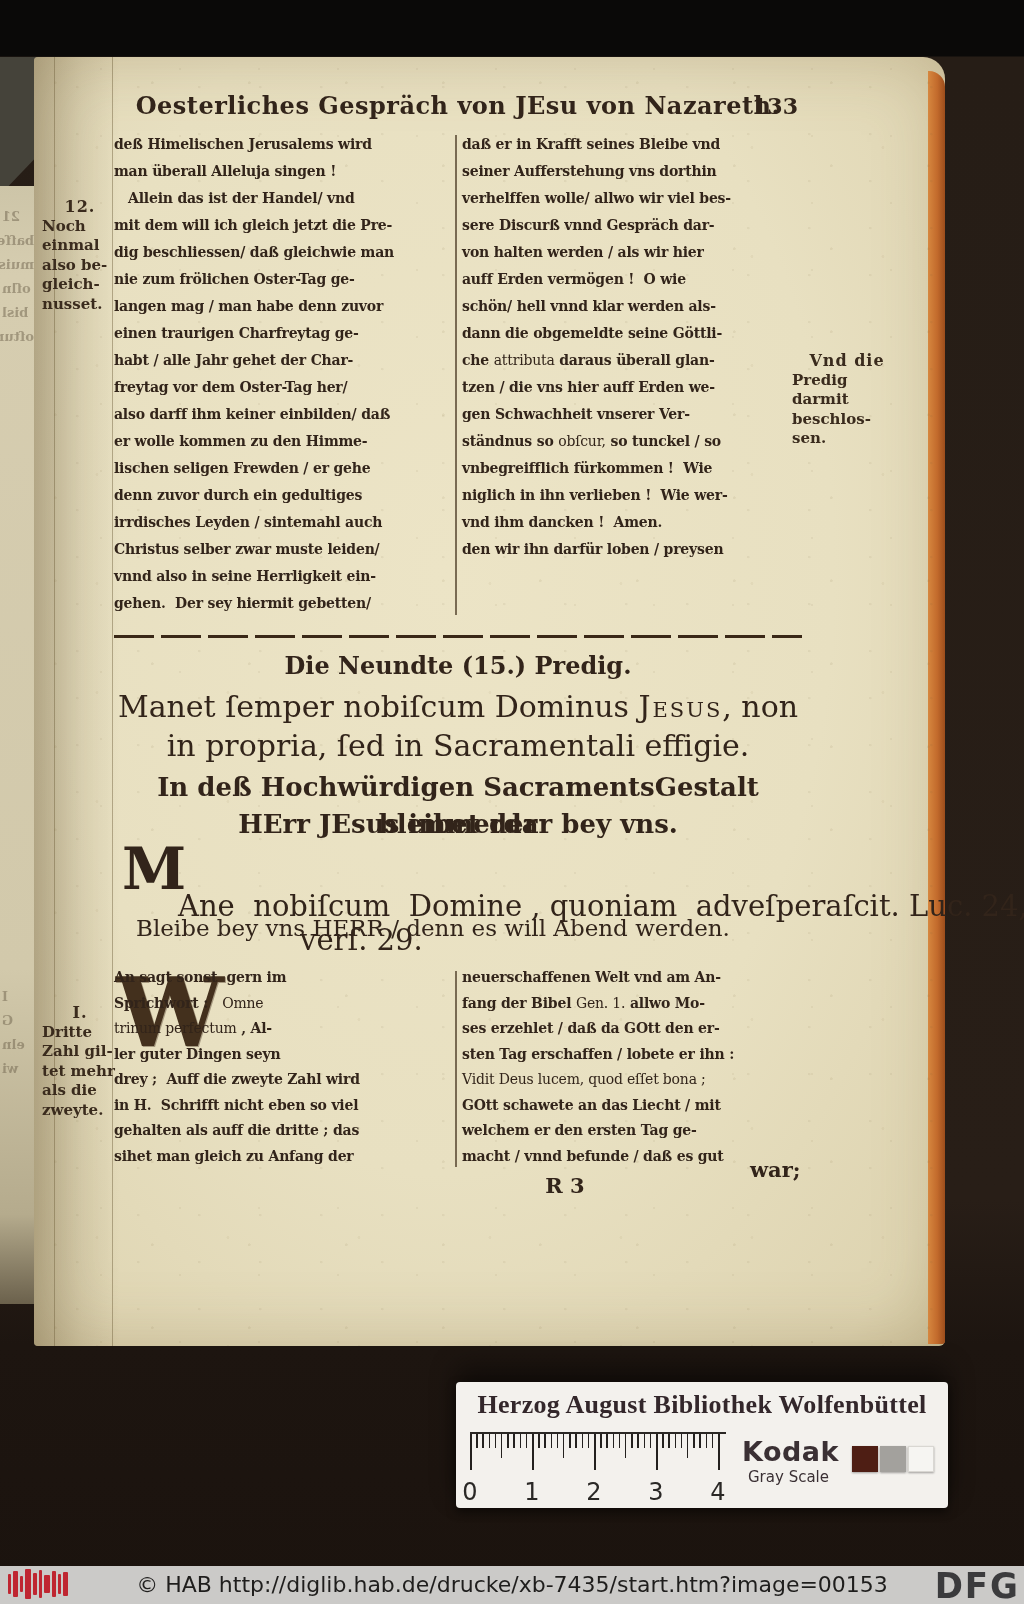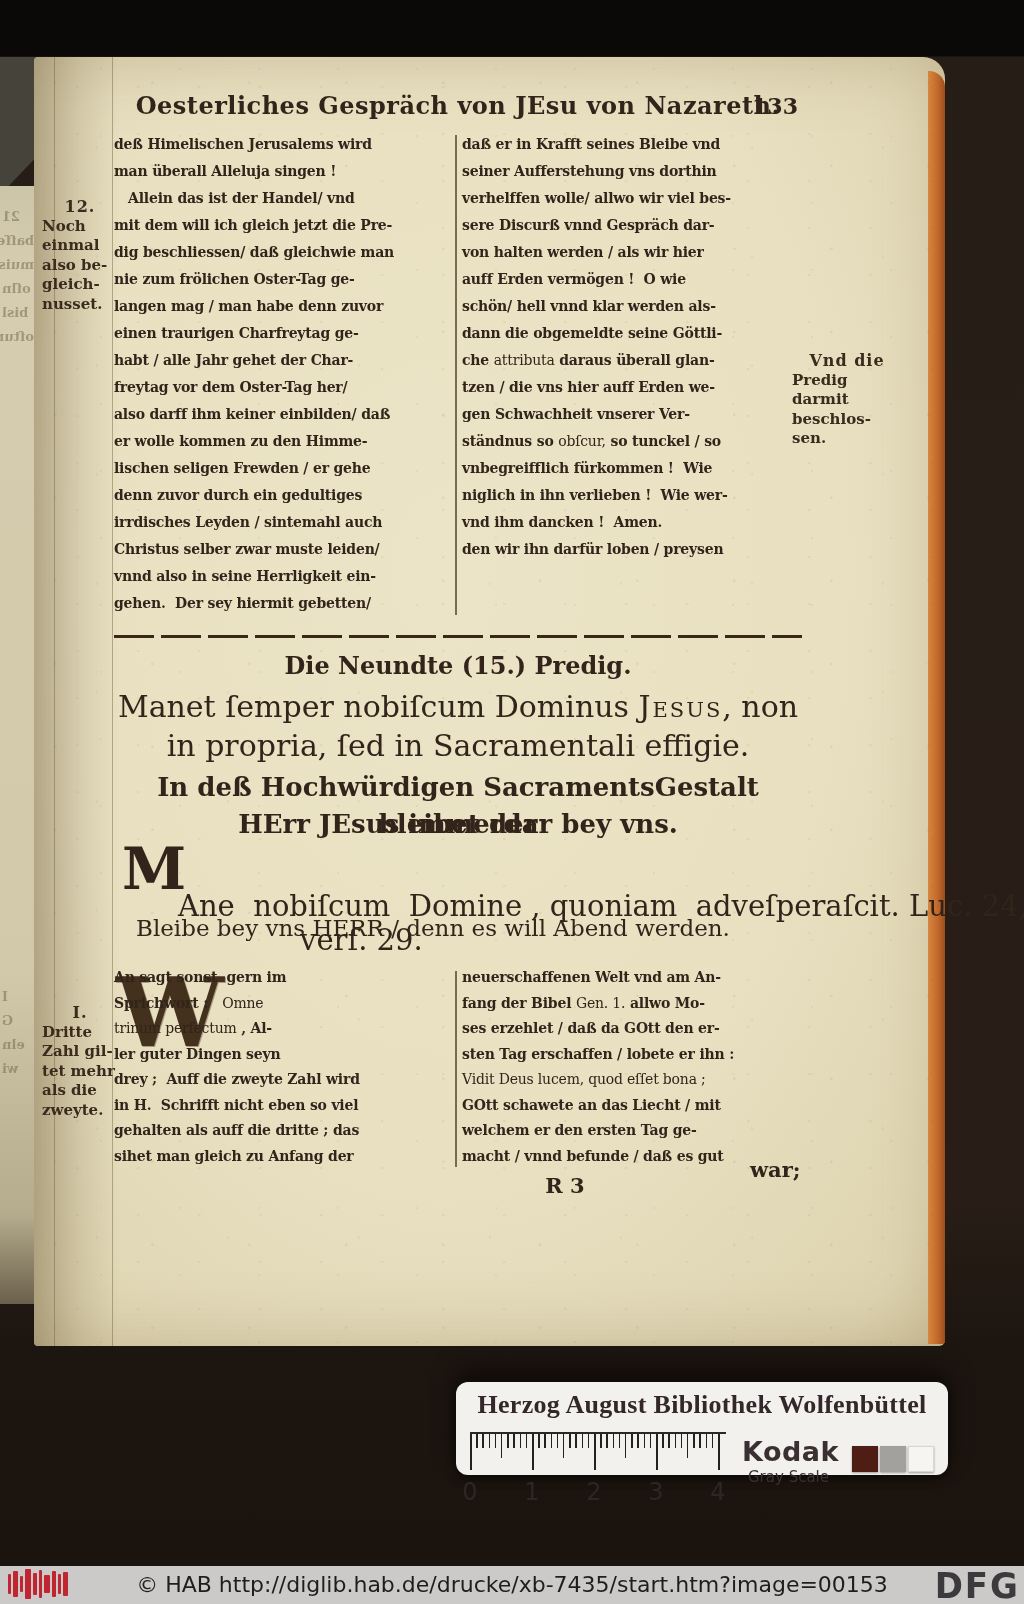--- a/index.html
+++ b/index.html
@@ -55,21 +55,21 @@
   .predig{font-size:24px;font-weight:700;}
   .latin-title{font-size:30px;line-height:39px;}
   .german-title{font-size:26px;font-weight:700;line-height:37px;}
   .dropcap-m{font-size:58px;font-weight:700;line-height:.9;}
   .verse-latin{font-size:29px;margin-top:38px;}
   .german-verse{font-size:23px;font-weight:400;padding-left:22px;}
   .dropcap-w{font-size:96px;font-weight:700;line-height:.95;color:#43301d;
              text-shadow:1px 1px 0 rgba(67,48,29,.4);}
   .sig,.catch{font-size:21px;font-weight:700;}
   
-  .card{left:456px;top:1382px;width:492px;height:93px;background:#f3f1ed;border-radius:12px;
+  .card{left:456px;top:1382px;width:492px;height:126px;background:#f3f1ed;border-radius:4px;
         box-shadow:0 -14px 26px rgba(0,0,0,.45), 0 4px 10px rgba(0,0,0,.5);
         font-family:"Liberation Serif", serif;color:#33272b;}
   .card-title{left:0;top:8px;width:100%;text-align:center;font-size:26px;font-weight:700;letter-spacing:.3px;}
   .ruler{left:14px;top:50px;width:256px;height:44px;border-top:2px solid #2a2724;}
   .tick{position:absolute;top:0;background:#24211f;width:1.4px;}
   .tick.minor{height:14px;}
   .tick.half{height:24px;}
   .tick.major{height:36px;width:2.2px;}
   .ruler-nums{left:14px;top:96px;width:256px;height:30px;font-family:"DejaVu Sans", sans-serif;
               font-size:24px;color:#2a2826;}

